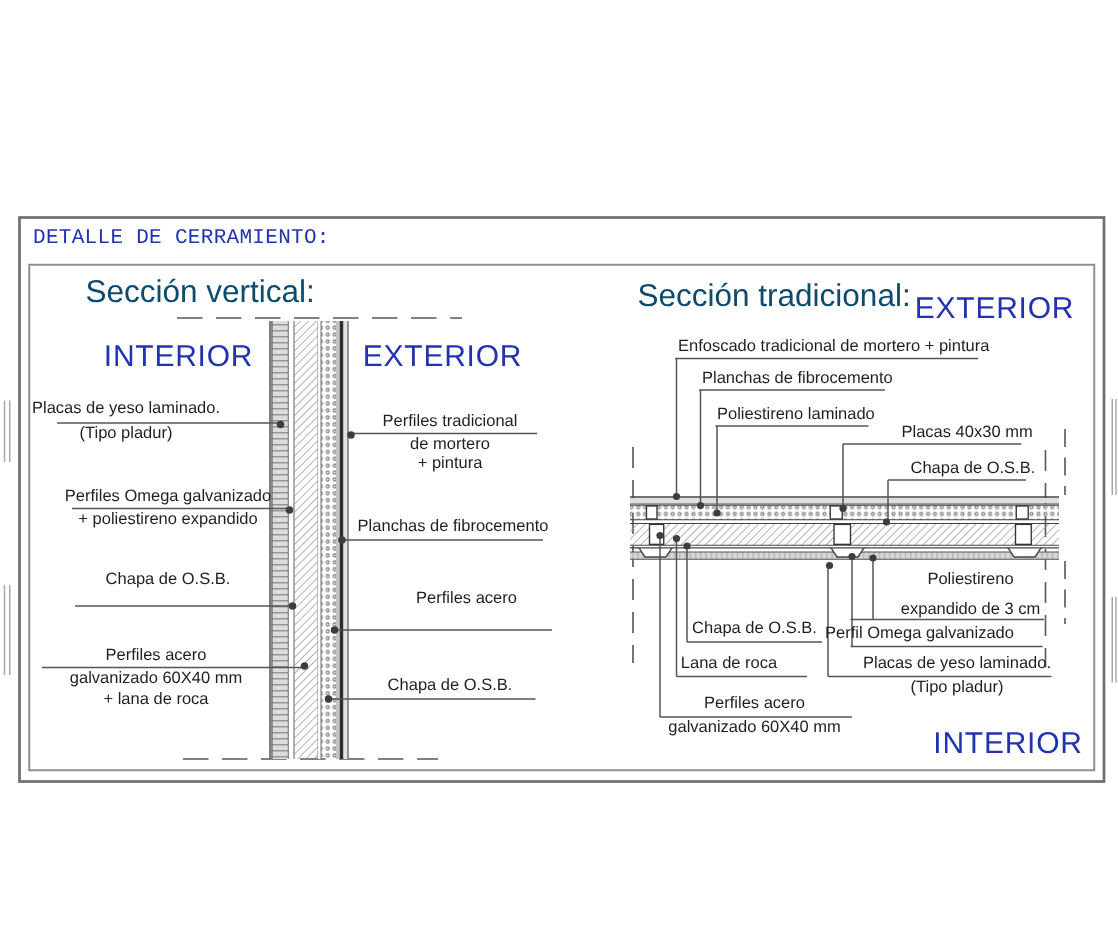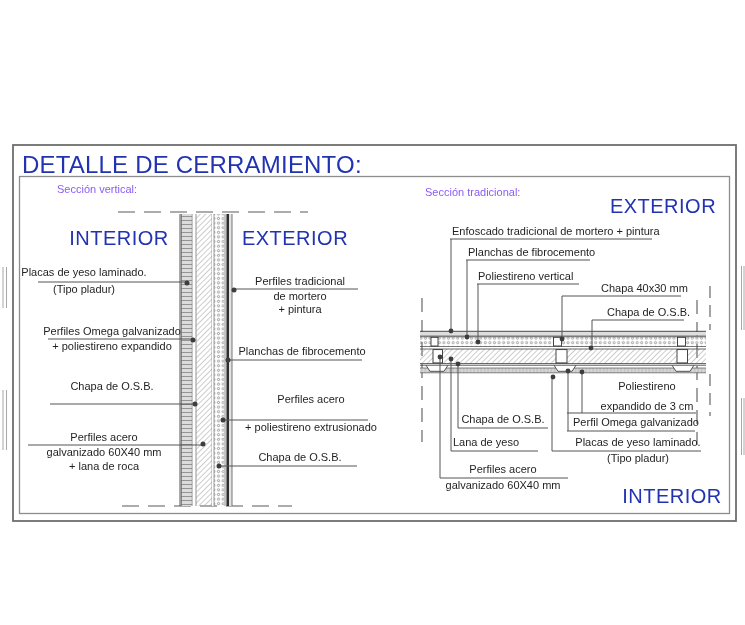--- a/index.html
+++ b/index.html
@@ -1,21 +1,21 @@
 <!DOCTYPE html>
 <html style="--accent: #2233b2;"><head>
 <meta charset="utf-8">
 <style>
   html,body{margin:0;padding:0;background:#ffffff;}
   #stage{position:relative;width:745px;height:625px;background:#fff;overflow:hidden;
          font-family:"Liberation Sans",sans-serif;}
   #stage svg{position:absolute;left:0;top:0;}
-  .ttl{position:absolute;left:22px;top:151px;font-size:24px;color:var(--accent,#2233b2);
-       letter-spacing:.2px;white-space:nowrap;}
-  .sec{position:absolute;font-size:11px;color:#8b5cf6;white-space:nowrap;}
+  .ttl{position:absolute;left:22px;top:151px;font-size:14px;color:var(--accent,#2233b2);
+       letter-spacing:.2px;white-space:nowrap;font-family:Liberation Mono, monospace;}
+  .sec{position:absolute;font-size:21px;color:#0c4a6e;white-space:nowrap;}
   .zone{position:absolute;font-size:20px;color:var(--accent,#2233b2);width:220px;
         text-align:center;letter-spacing:.5px;white-space:nowrap;}
   .lbl{position:absolute;font-size:11px;line-height:13px;color:#1f1f1f;width:220px;
        text-align:center;white-space:nowrap;}
   .lbl-l{position:absolute;font-size:11px;line-height:13px;color:#1f1f1f;white-space:nowrap;}
 </style>
 </head>
 <body>
 
 <div id="stage">
@@ -191,32 +191,31 @@
   <div class="lbl" style="left:2px;top:380px">Chapa de O.S.B.</div>
   <div class="lbl" style="left:-6px;top:431px">Perfiles acero</div>
   <div class="lbl" style="left:-6px;top:446px">galvanizado 60X40 mm</div>
   <div class="lbl" style="left:-6px;top:460px">+ lana de roca</div>
 
   <div class="lbl" style="left:190px;top:275px">Perfiles tradicional</div>
   <div class="lbl" style="left:190px;top:290px">de mortero</div>
   <div class="lbl" style="left:190px;top:303px">+ pintura</div>
   <div class="lbl" style="left:192px;top:345px">Planchas de fibrocemento</div>
   <div class="lbl" style="left:201px;top:393px">Perfiles acero</div>
-  <div class="lbl" style="left:201px;top:421px">+ poliestireno extrusionado</div>
   <div class="lbl" style="left:190px;top:451px">Chapa de O.S.B.</div>
 
   <div class="lbl-l" style="left:452px;top:225px">Enfoscado tradicional de mortero + pintura</div>
   <div class="lbl-l" style="left:468px;top:246px">Planchas de fibrocemento</div>
-  <div class="lbl-l" style="left:478px;top:270px">Poliestireno vertical</div>
-  <div class="lbl-l" style="left:601px;top:282px">Chapa 40x30 mm</div>
+  <div class="lbl-l" style="left:478px;top:270px">Poliestireno laminado</div>
+  <div class="lbl-l" style="left:601px;top:282px">Placas 40x30 mm</div>
   <div class="lbl-l" style="left:607px;top:306px">Chapa de O.S.B.</div>
 
   <div class="lbl" style="left:393px;top:413px">Chapa de O.S.B.</div>
-  <div class="lbl" style="left:376px;top:436px">Lana de yeso</div>
+  <div class="lbl" style="left:376px;top:436px">Lana de roca</div>
   <div class="lbl" style="left:393px;top:463px">Perfiles acero</div>
   <div class="lbl" style="left:393px;top:479px">galvanizado 60X40 mm</div>
   <div class="lbl" style="left:537px;top:380px">Poliestireno</div>
   <div class="lbl" style="left:537px;top:400px">expandido de 3 cm</div>
-  <div class="lbl" style="left:526px;top:416px">Perfil Omega galvanizado</div>
+  <div class="lbl" style="left:503px;top:416px">Perfil Omega galvanizado</div>
   <div class="lbl" style="left:528px;top:436px">Placas de yeso laminado.</div>
   <div class="lbl" style="left:528px;top:452px">(Tipo pladur)</div>
 
 </div>
 
 </body></html>

